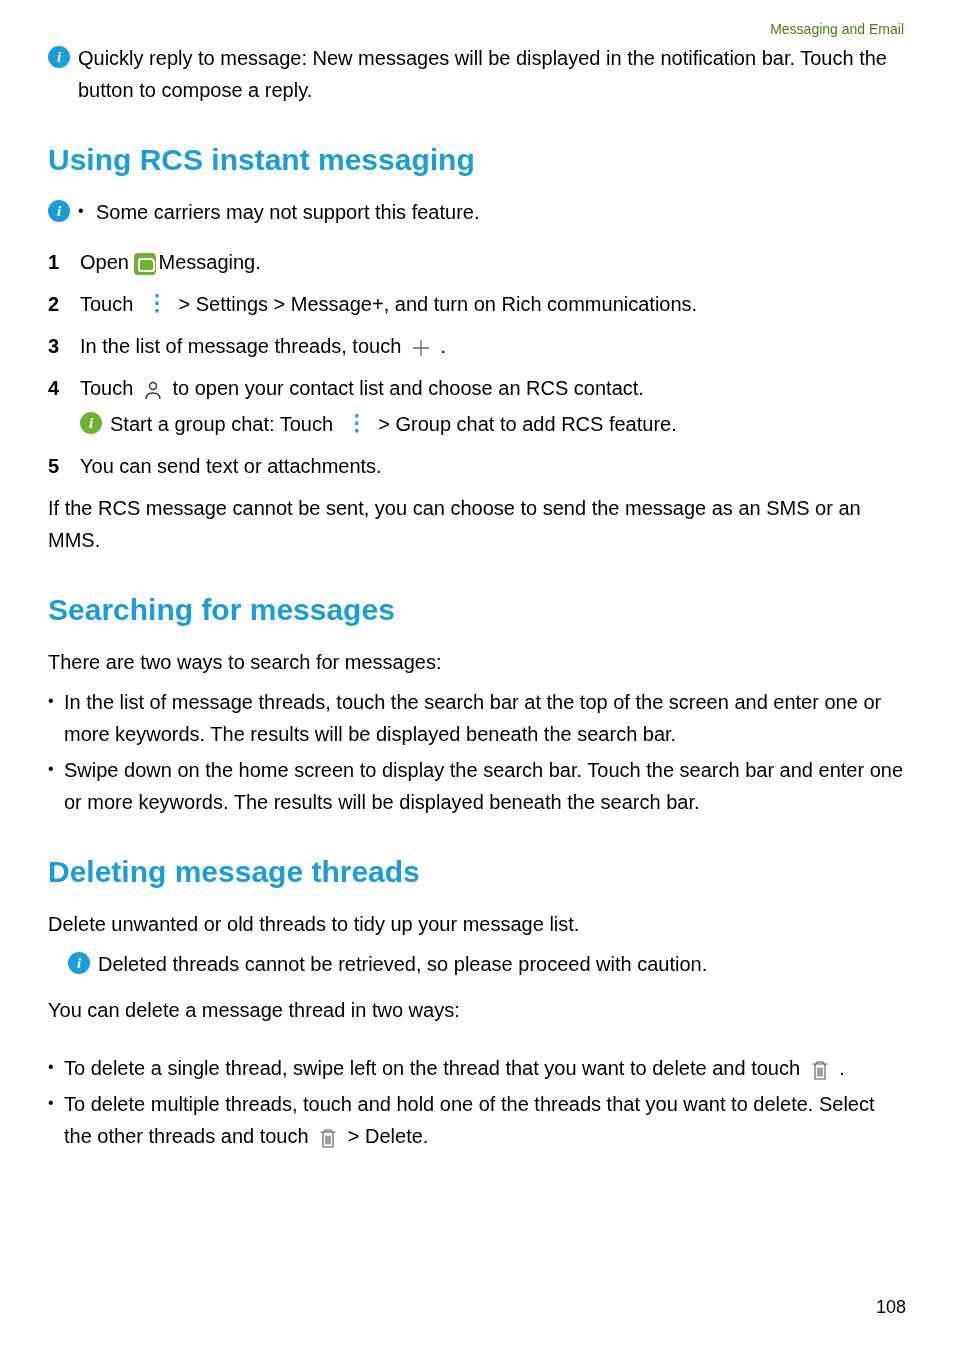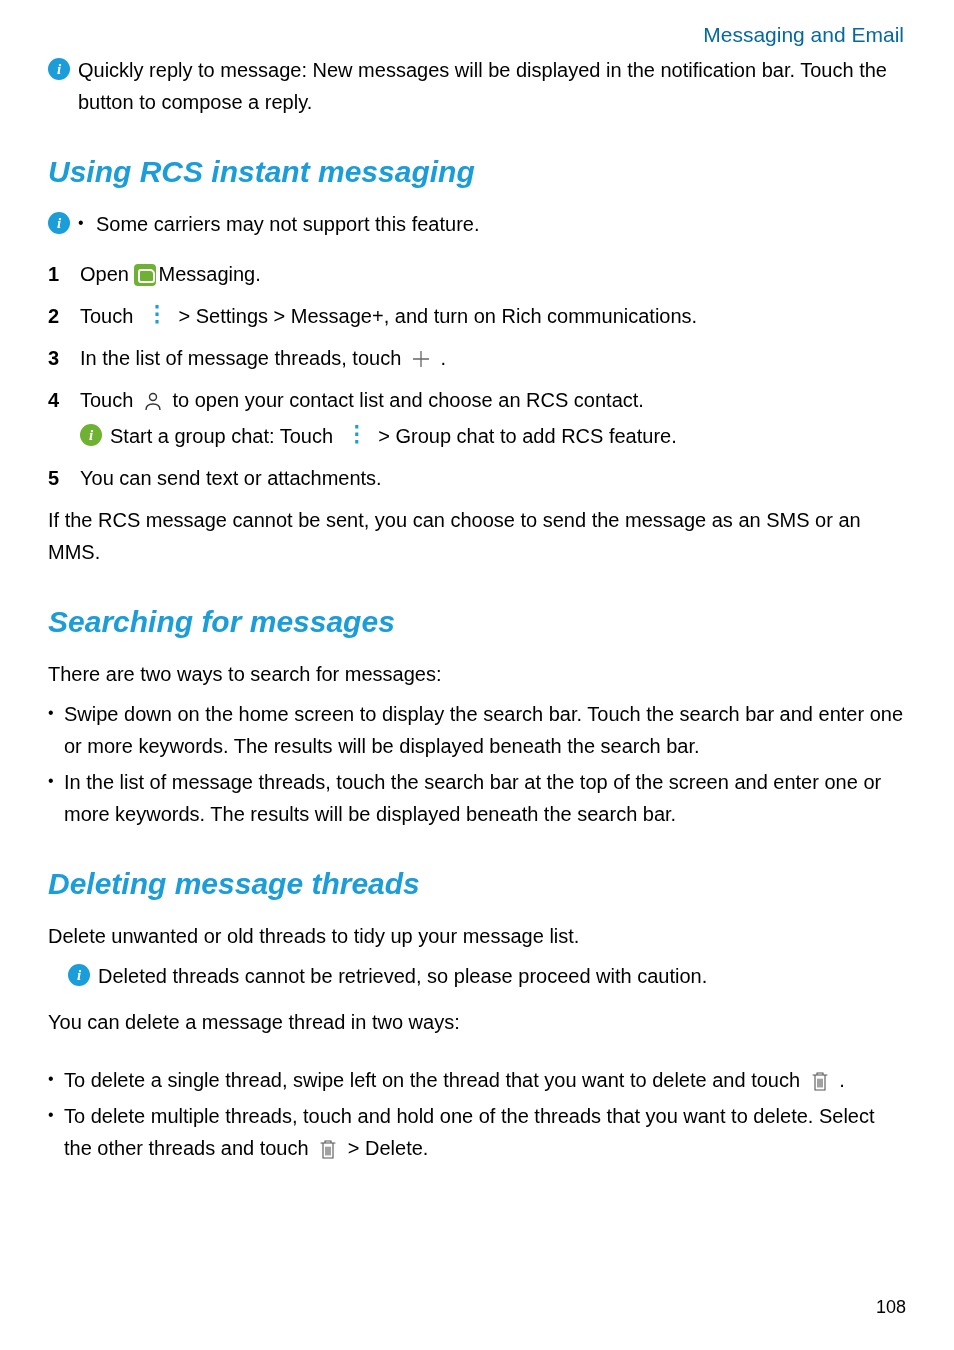--- a/index.html
+++ b/index.html
@@ -13,22 +13,22 @@
       font-family: Arial, Helvetica, sans-serif;
       font-size: 20px;
       line-height: 1.6;
       color: #000;
       background: #fff;
       padding: 18px 48px 30px 48px;
       position: relative;
     }
     .header-label {
       text-align: right;
-      font-size: 21px;
-      color: #0369a1;
+      font-size: 14px;
+      color: #4d7c0f;
       margin-bottom: 2px;
       padding-right: 2px;
     }
     .note-block {
       display: flex;
       align-items: flex-start;
       gap: 8px;
       margin-bottom: 14px;
     }
     .note-block-indent {
@@ -58,21 +58,20 @@
     }
     .note-text {
       flex: 1;
     }
     h2 {
       color: #1a9dd9;
       font-size: 30px;
       font-weight: bold;
       margin-top: 30px;
       margin-bottom: 12px;
-      font-style: italic;
     }
     .info-list {
       list-style: none;
     }
     .info-list > li {
       position: relative;
       padding-left: 18px;
       margin-bottom: 4px;
     }
     .info-list > li::before {
@@ -230,22 +229,22 @@
   </li>
 </ol>
 
 <p class="para">If the RCS message cannot be sent, you can choose to send the message as an SMS or an MMS.</p>
 
 <h2>Searching for messages</h2>
 
 <p class="para">There are two ways to search for messages:</p>
 
 <ul class="bullet-list">
+  <li>In the list of message threads, touch the search bar at the top of the screen and enter one or more keywords. The results will be displayed beneath the search bar.</li>
   <li>Swipe down on the home screen to display the search bar. Touch the search bar and enter one or more keywords. The results will be displayed beneath the search bar.</li>
-  <li>In the list of message threads, touch the search bar at the top of the screen and enter one or more keywords. The results will be displayed beneath the search bar.</li>
 </ul>
 
 <h2>Deleting message threads</h2>
 
 <p class="para">Delete unwanted or old threads to tidy up your message list.</p>
 
 <div class="note-block note-block-indent">
   <span class="info-badge blue">i</span>
   <div class="note-text">Deleted threads cannot be retrieved, so please proceed with caution.</div>
 </div>

